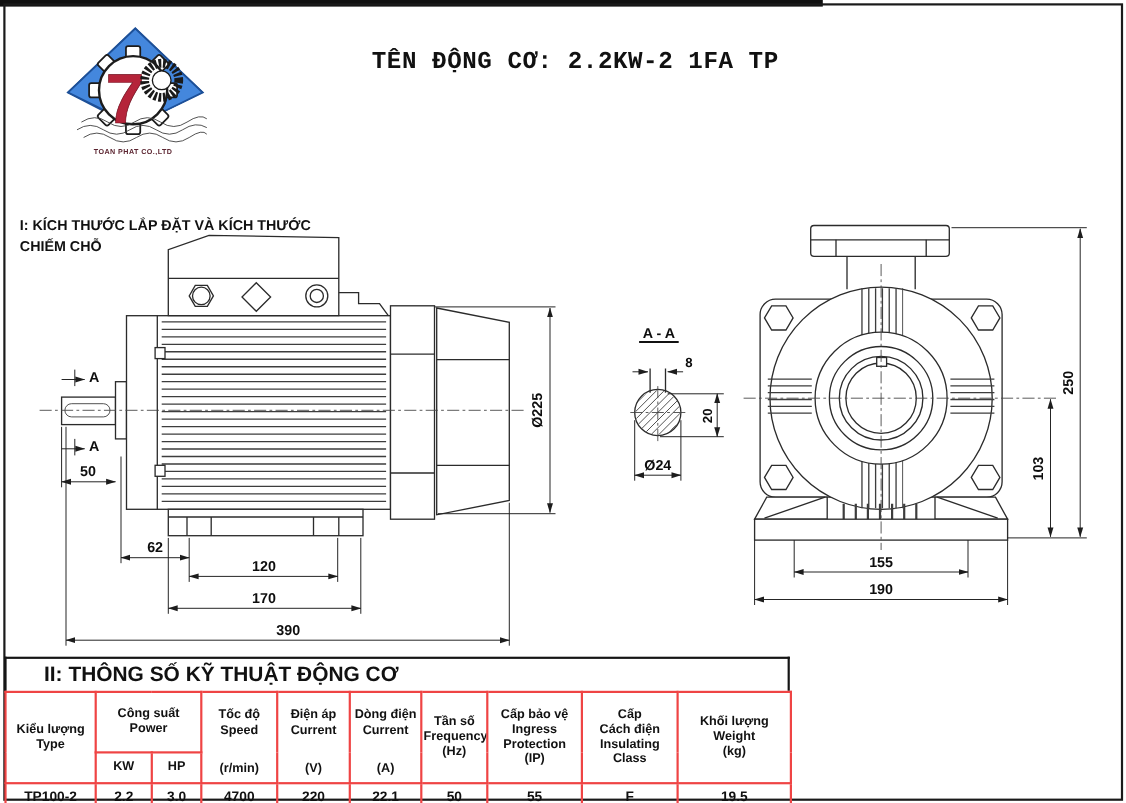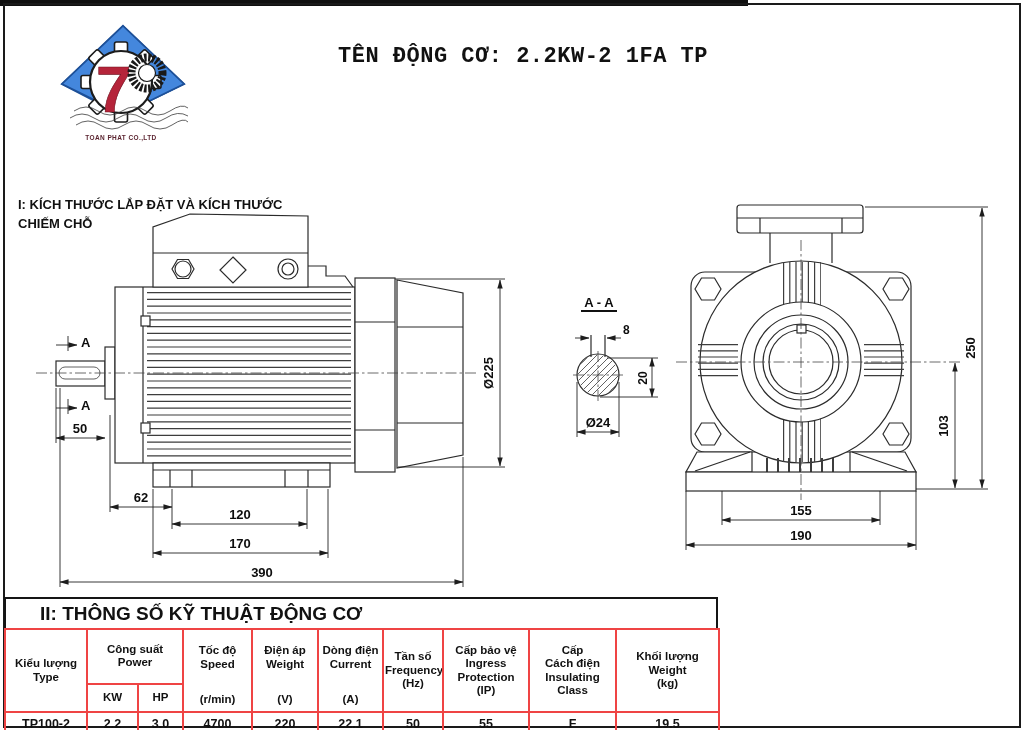--- a/index.html
+++ b/index.html
@@ -276,21 +276,21 @@
           <th rowspan="2">
             <div class="splitbox">
                 <span class="pre">Tốc độ
 Speed</span>
                 <span class="pre">(r/min)</span>
               </div>
           </th>
           <th rowspan="2">
             <div class="splitbox">
                 <span class="pre">Điện áp
-Weight</span>
+Current</span>
                 <span class="pre">(V)</span>
               </div>
           </th>
           <th rowspan="2">
             <div class="splitbox">
                 <span class="pre">Dòng điện
 Current</span>
                 <span class="pre">(A)</span>
               </div>
           </th>

